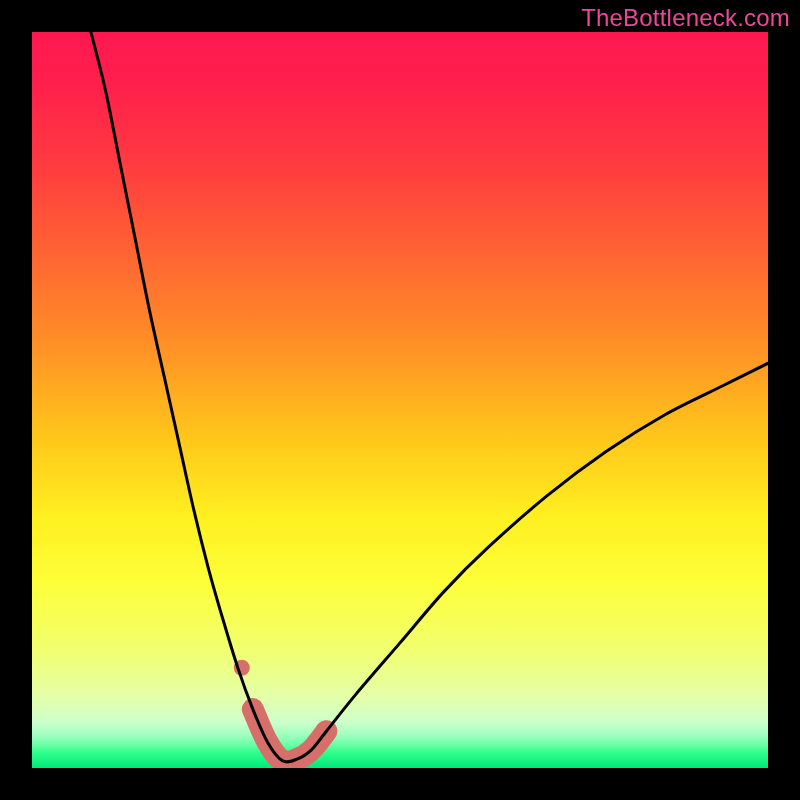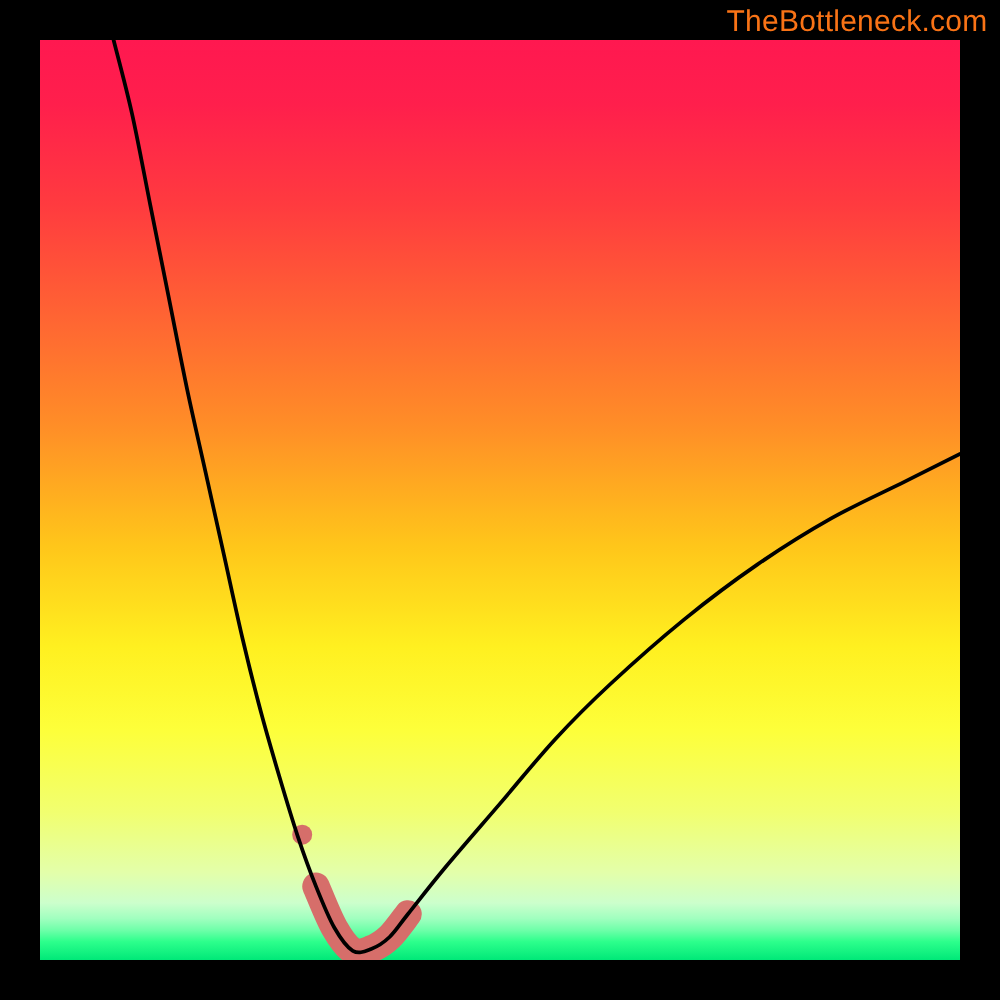--- a/index.html
+++ b/index.html
@@ -24,21 +24,21 @@
     top: 32px;
     left: 32px;
     width: 736px;
     height: 736px;
     overflow: hidden;
   }
   .watermark {
     position: absolute;
     top: 4px;
     right: 10px;
-    color: #f97316;
+    color: #ec4899;
     font-size: 24px;
     font-weight: 500;
     letter-spacing: 0.2px;
     font-family: Arial, Helvetica, sans-serif;
   }
   svg {
     display: block;
   }
 </style>
 </head>

